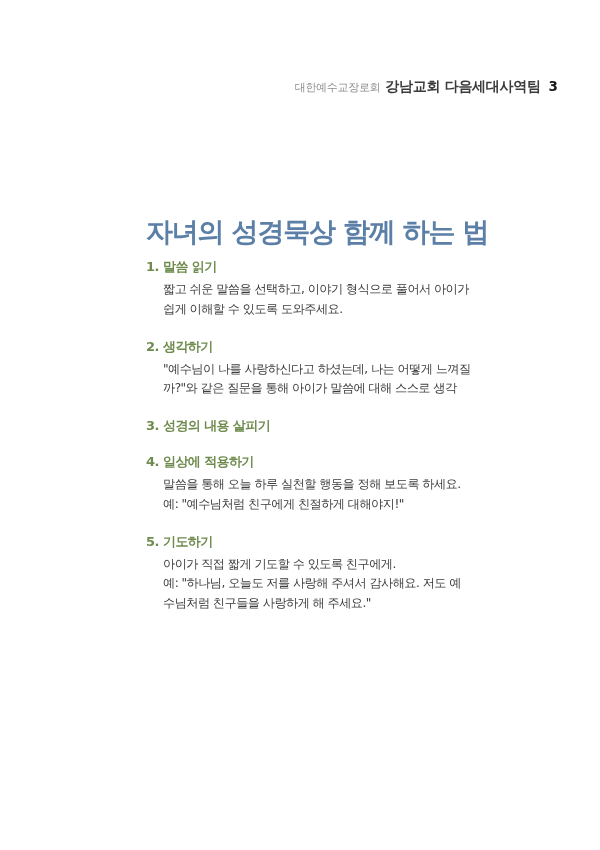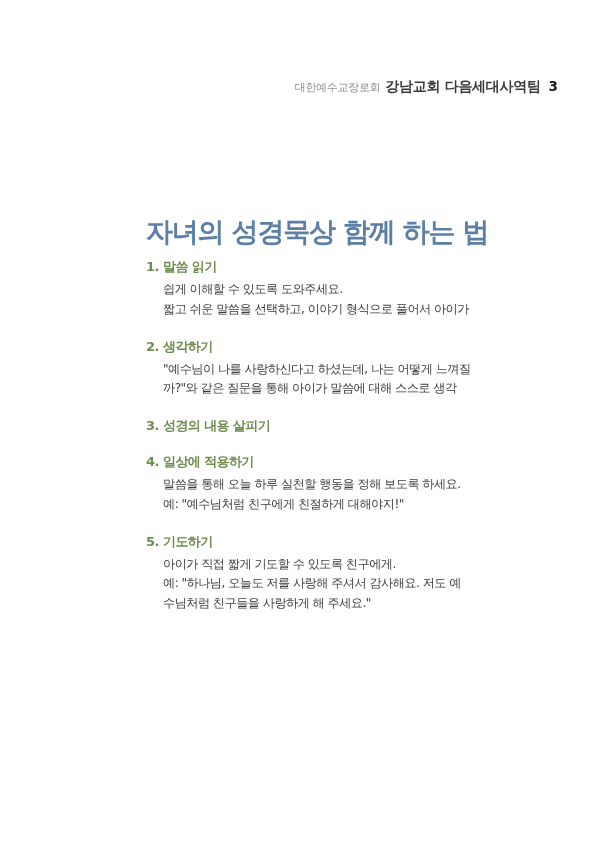--- a/index.html
+++ b/index.html
@@ -115,22 +115,22 @@
   <h1 class="title">자녀의 성경묵상 함께 하는 법</h1>
 
   <div class="content">
 
     <div class="step">
       <div class="step-head">
         <span class="step-num">1.</span>
         <span class="step-title">말씀 읽기</span>
       </div>
       <div class="step-body">
+        <span class="line">짧고 쉬운 말씀을 선택하고, 이야기 형식으로 풀어서 아이가</span>
         <span class="line">쉽게 이해할 수 있도록 도와주세요.</span>
-        <span class="line">짧고 쉬운 말씀을 선택하고, 이야기 형식으로 풀어서 아이가</span>
       </div>
     </div>
 
     <div class="step">
       <div class="step-head">
         <span class="step-num">2.</span>
         <span class="step-title">생각하기</span>
       </div>
       <div class="step-body">
         <span class="line">"예수님이 나를 사랑하신다고 하셨는데, 나는 어떻게 느껴질</span>

